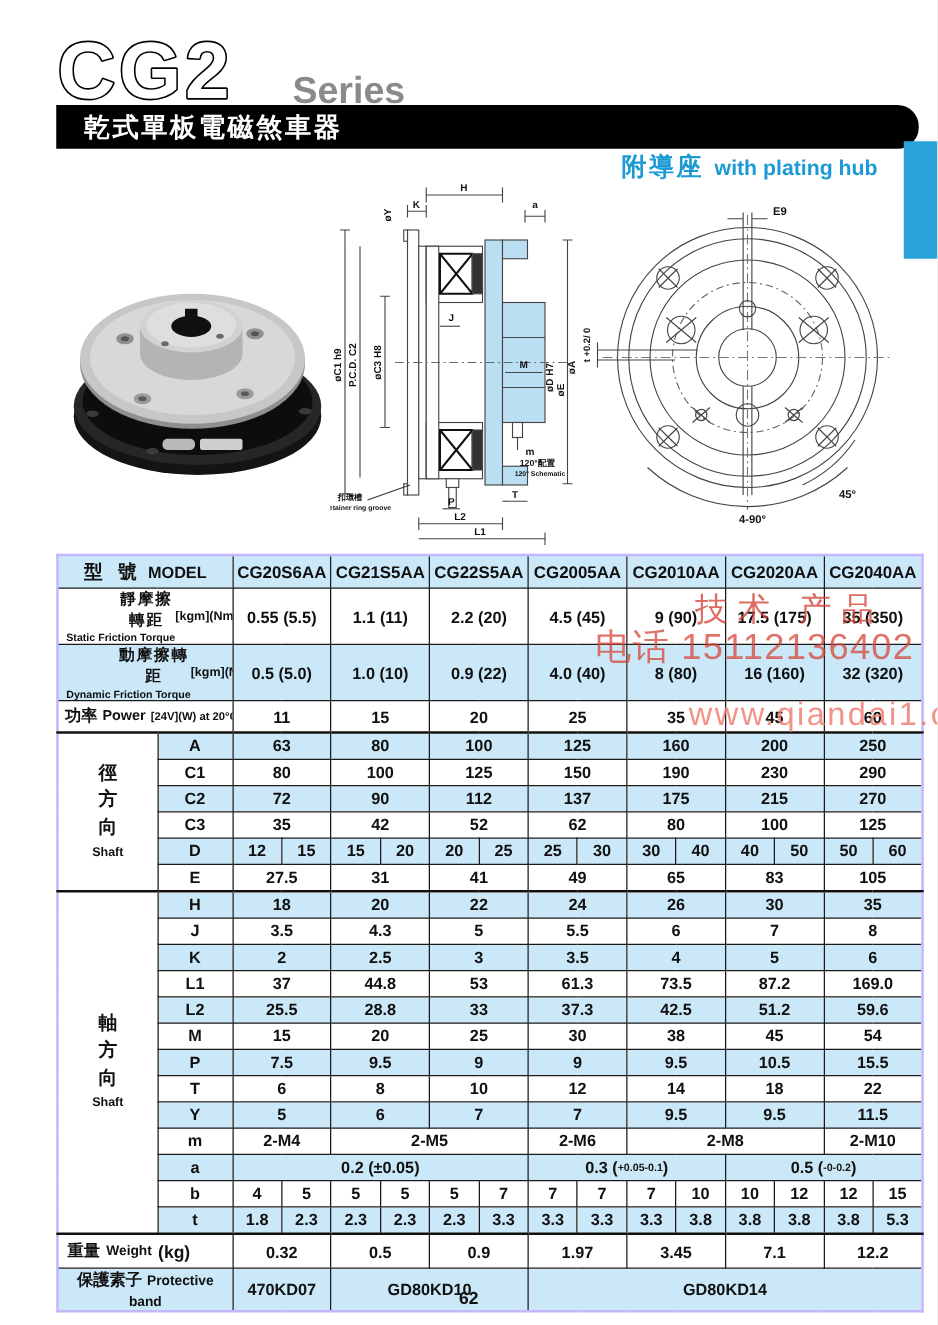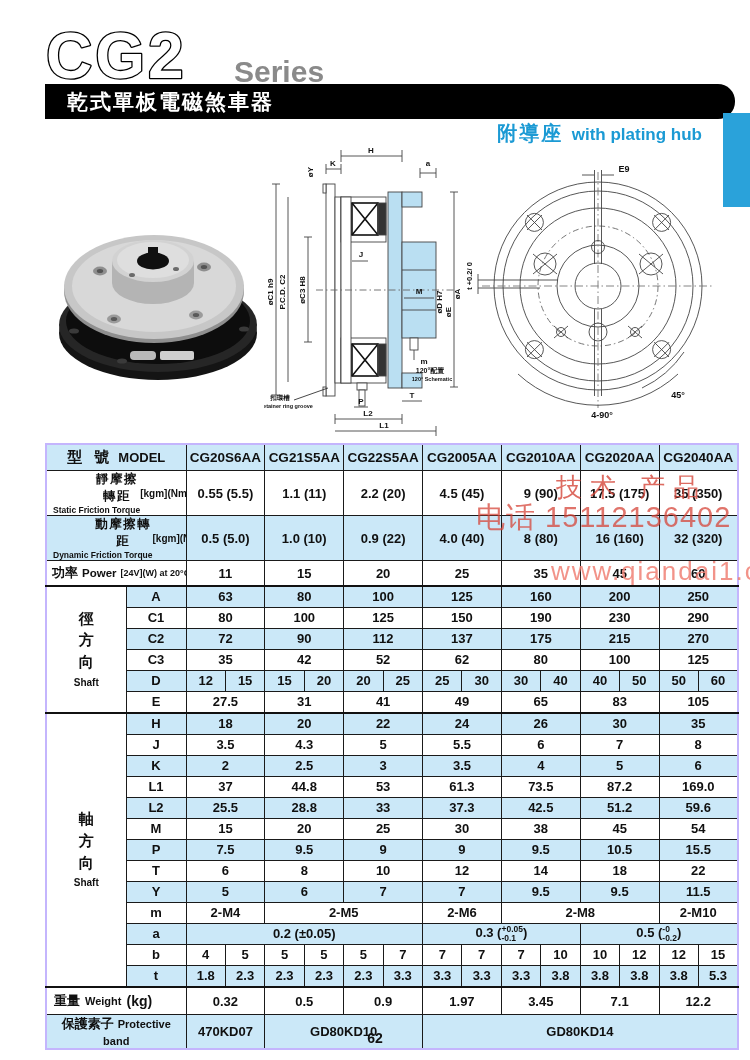--- a/index.html
+++ b/index.html
@@ -38,21 +38,21 @@
   .lbl{padding:0 3px;}
   .lbl2{display:flex;align-items:center;justify-content:space-between;padding:0 3px;}
   .lbl2 .l-cjk{font-size:12.5px;letter-spacing:1.5px;text-align:center;padding-left:41px;}
   .lbl2 .l-en{font-size:8.5px;text-align:center;white-space:nowrap;}
   .l-unit{font-size:10px;white-space:nowrap;}
   .p-line{display:flex;align-items:center;gap:4px;padding:0 2px;white-space:nowrap;}
   .p-cjk{font-size:13px;} .p-en{font-size:11.5px;} .p-unit{font-size:9px;}
   td.sub{font-size:13px;}
   .gwrap{display:flex;flex-direction:column;align-items:center;gap:6px;}
   .g-cjk{font-size:15px;} .g-en{font-size:10px;margin-top:2px;}
-  .stack{display:inline-flex;flex-direction:column;font-size:8.5px;line-height:1.05;
+  .stack{display:inline-flex;font-size:8.5px;line-height:1.05;
          vertical-align:middle;text-align:left;}
   .w-lbl{display:flex;align-items:center;padding:0 4px;gap:5px;}
   .w-cjk{font-size:13px;} .w-en{font-size:11px;} .w-unit{font-size:14px;}
   .pr-cjk{font-size:13px;} .pr-en{font-size:11px;margin-left:4px;}
   
   .wm{position:absolute;white-space:nowrap;pointer-events:none;
       font-family:Liberation Sans, sans-serif;z-index:5;}
   #wm1{left:556px;top:470px;font-size:26px;color:rgba(213,70,58,.8);letter-spacing:8px;}
   #wm2{left:476px;top:498px;font-size:29px;color:rgba(213,70,58,.75);letter-spacing:1px;}
   #wm3{left:476px;top:527px;font-size:29px;color:rgba(218,88,74,.7);letter-spacing:1px;}

